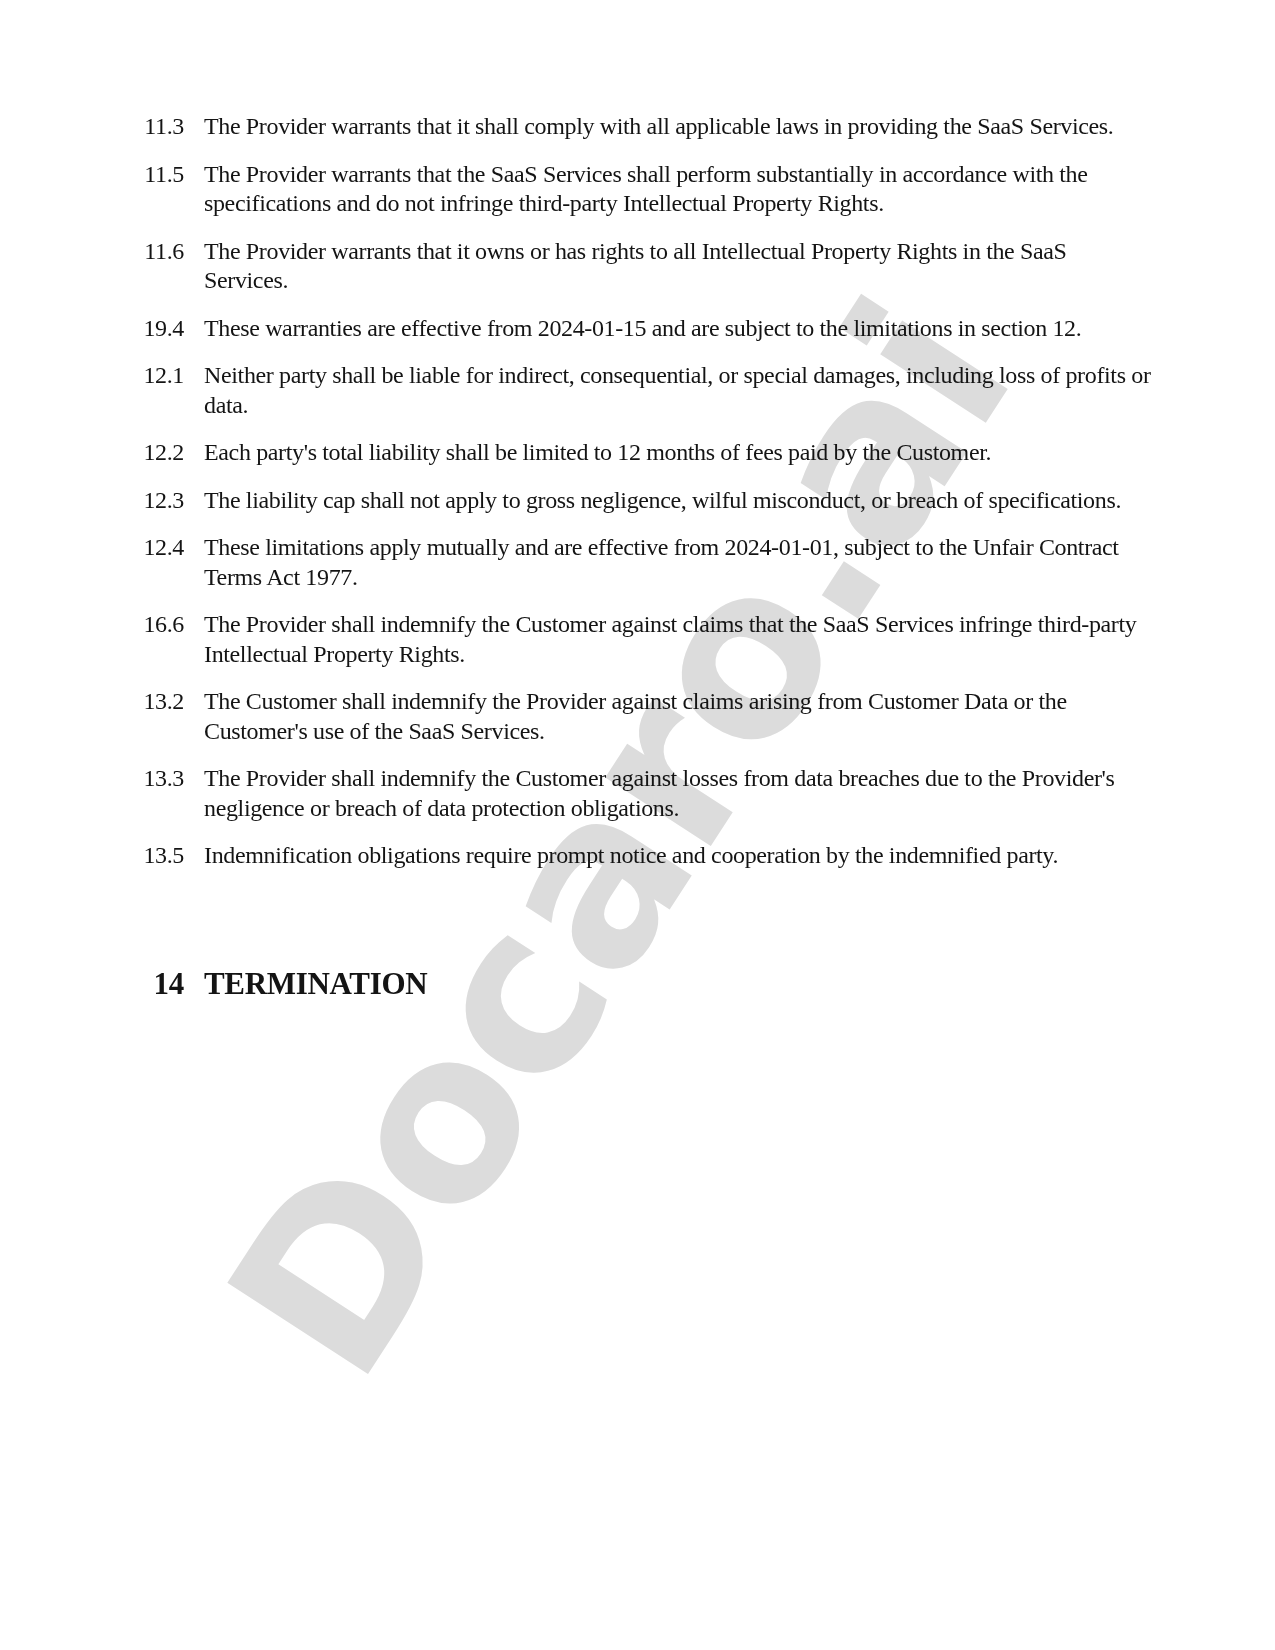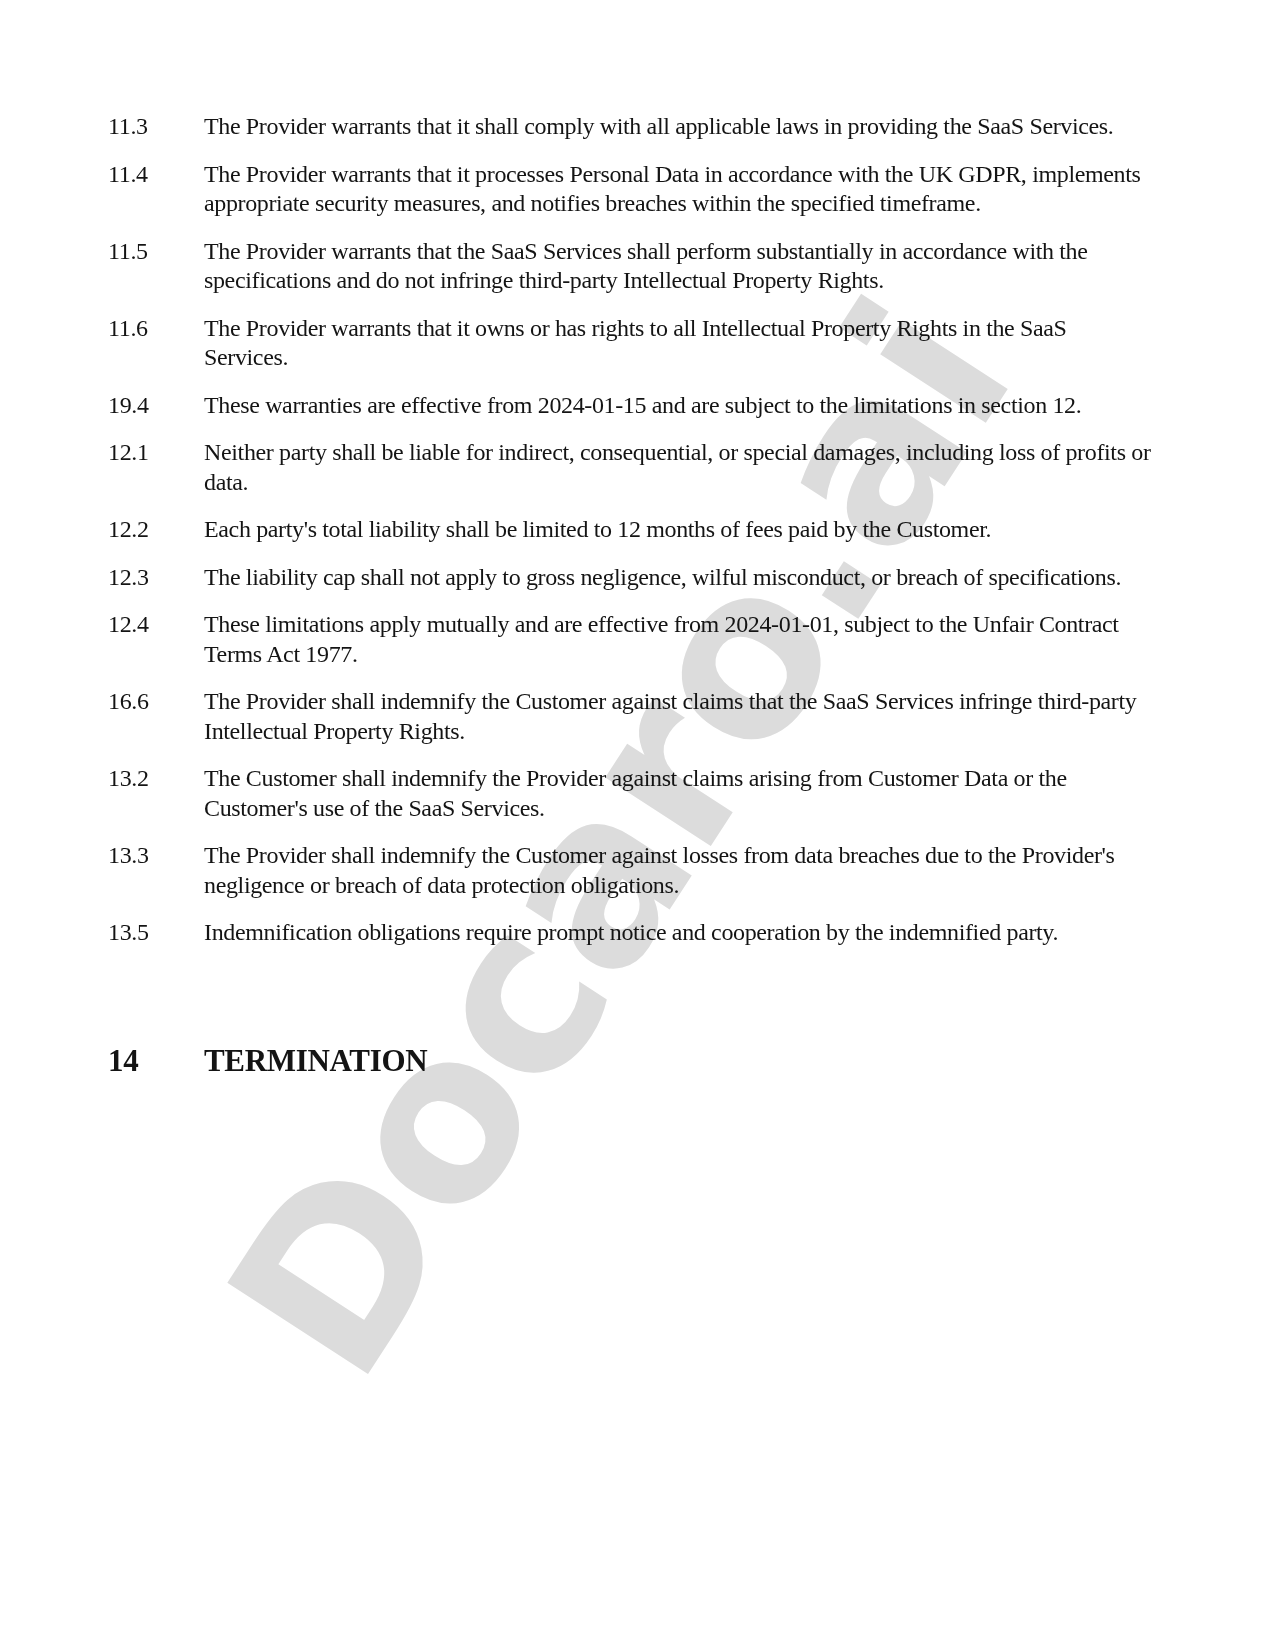--- a/index.html
+++ b/index.html
@@ -40,20 +40,21 @@
     width: 1051px;
     z-index: 1;
   }
   .row {
     display: flex;
     align-items: flex-start;
     margin: 0 0 18px 0;
   }
   .row .num {
     flex: 0 0 76px;
+    text-align: right;
     font-size: 24px;
     line-height: 29.5px;
     letter-spacing: -0.015em;
   }
   .row .txt {
     margin-left: 20px;
     width: 950px;
     font-size: 24px;
     line-height: 29.5px;
     letter-spacing: -0.015em;
@@ -77,24 +78,20 @@
 
   <div class="watermark" style="color: rgb(220, 220, 220);">Docaro.ai</div>
 
   <div class="content">
 
     <div class="row clause">
       <div class="num">11.3</div>
       <div class="txt">The Provider warrants that it shall comply with all applicable laws in providing the SaaS Services.</div>
     </div>
 
-    <div class="row clause">
-      <div class="num">11.4</div>
-      <div class="txt">The Provider warrants that it processes Personal Data in accordance with the UK GDPR, implements appropriate security measures, and notifies breaches within the specified timeframe.</div>
-    </div>
 
     <div class="row clause">
       <div class="num">11.5</div>
       <div class="txt">The Provider warrants that the SaaS Services shall perform substantially in accordance with the specifications and do not infringe third-party Intellectual Property Rights.</div>
     </div>
 
     <div class="row clause">
       <div class="num">11.6</div>
       <div class="txt">The Provider warrants that it owns or has rights to all Intellectual Property Rights in the SaaS Services.</div>
     </div>

